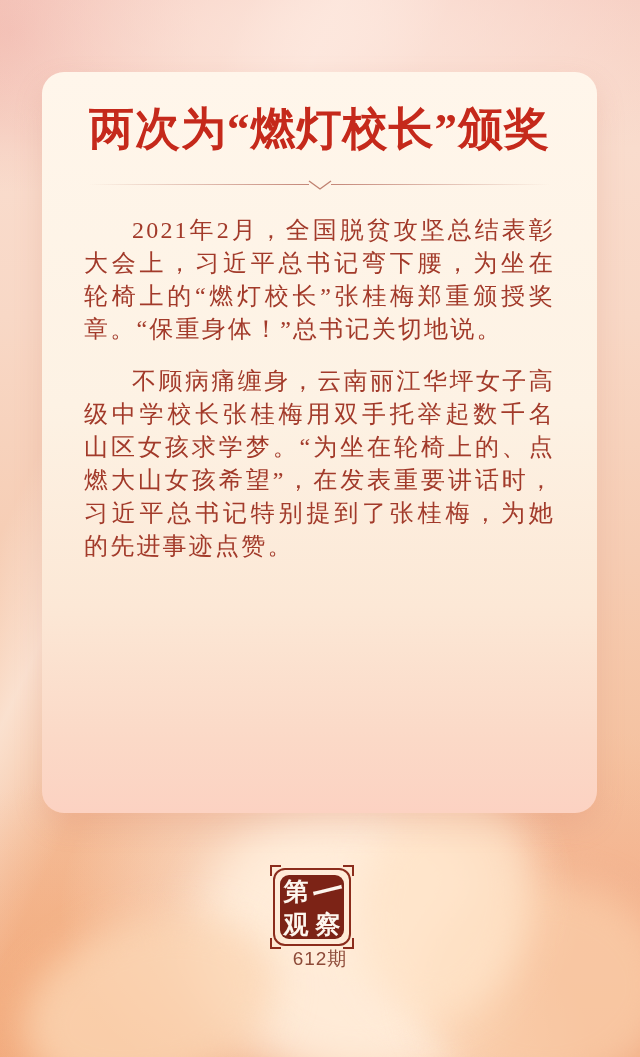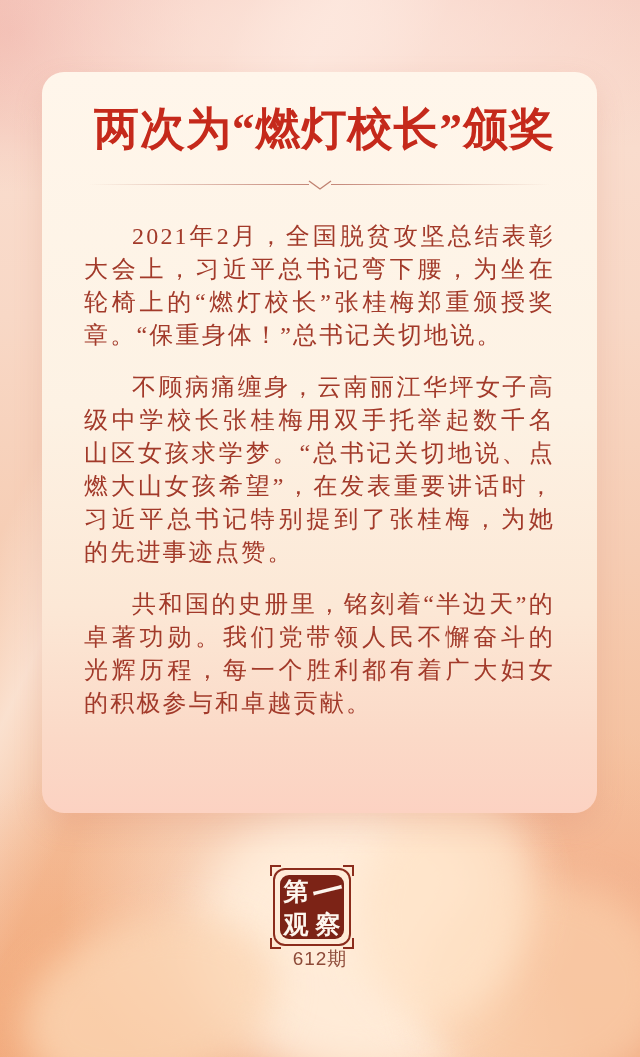--- a/index.html
+++ b/index.html
@@ -25,28 +25,28 @@
   .card {
     position:absolute; left:42px; top:72px; width:555px; height:741px;
     box-sizing:border-box; padding:30px 42px 0 42px;
     border-radius:22px;
     background:linear-gradient(180deg,#fff6eb 0%,#fdf2e4 45%,#fce8d6 72%,#fbd9c7 90%,#fcd2c2 100%);
     box-shadow:0 12px 28px rgba(214,130,108,0.22);
   }
   .title {
     margin:0; padding-top:2px;
     font-size:45px; line-height:1.12; font-weight:800;
-    text-align:right; letter-spacing:1px; color:#c5291b;
+    text-align:center; letter-spacing:1px; color:#c5291b;
   }
   .divider { margin:26px 4px 0 4px; height:12px; display:flex; align-items:flex-start; }
   .dline { flex:1; height:1px; margin-top:4px; }
   .dleft  { background:linear-gradient(90deg, rgba(201,150,138,0), rgba(186,116,101,0.85)); }
   .dright { background:linear-gradient(270deg, rgba(201,150,138,0), rgba(186,116,101,0.85)); }
   .chevron { flex:0 0 auto; margin:0 -1px; }
-  .paragraphs { margin-top:28px; }
+  .paragraphs { margin-top:22px; }
   .paragraphs p {
     margin:0 0 19px 0;
     font-size:24px; line-height:33px; letter-spacing:2.2px;
     color:#a23a2a; text-align:justify; text-indent:2em;
   }
 
   .seal-block { position:absolute; left:0; right:0; top:868px; display:flex; flex-direction:column; align-items:center; }
   .seal-frame { position:relative; width:78px; height:78px; transform:translateX(-8px); }
   .seal-frame .outline { position:absolute; inset:0; border:2px solid #8b2c1c; border-radius:12px; }
   .ct { position:absolute; width:9px; height:9px; }
@@ -82,22 +82,21 @@
     <div class="divider">
       <span class="dline dleft"></span>
       <svg class="chevron" width="24" height="12" viewBox="0 0 24 12">
         <polyline points="1,1 12,9 23,1" fill="none" stroke="#c08271" stroke-width="1.4"></polyline>
       </svg>
       <span class="dline dright"></span>
     </div>
 
     <div class="paragraphs">
       <p>2021年2月，全国脱贫攻坚总结表彰大会上，习近平总书记弯下腰，为坐在轮椅上的“燃灯校长”张桂梅郑重颁授奖章。“保重身体！”总书记关切地说。</p>
-      <p>不顾病痛缠身，云南丽江华坪女子高级中学校长张桂梅用双手托举起数千名山区女孩求学梦。“总书记关切地说、点燃大山女孩希望”，在发表重要讲话时，习近平总书记特别提到了张桂梅，为她的先进事迹点赞。</p>
-      <p>共和国的史册里，铭刻着“半边天”的卓著功勋。我们党带领人民不懈奋斗的光辉历程，每一个胜利都有着广大妇女的积极参与和卓越贡献。</p>
+      <p>不顾病痛缠身，云南丽江华坪女子高级中学校长张桂梅用双手托举起数千名山区女孩求学梦。“为坐在轮椅上的、点燃大山女孩希望”，在发表重要讲话时，习近平总书记特别提到了张桂梅，为她的先进事迹点赞。</p>
     </div>
   </div>
 
   <div class="seal-block">
     <div class="seal-frame">
       <span class="outline"></span>
       <i class="ct tl"></i>
       <i class="ct tr"></i>
       <i class="ct bl"></i>
       <i class="ct br"></i>

